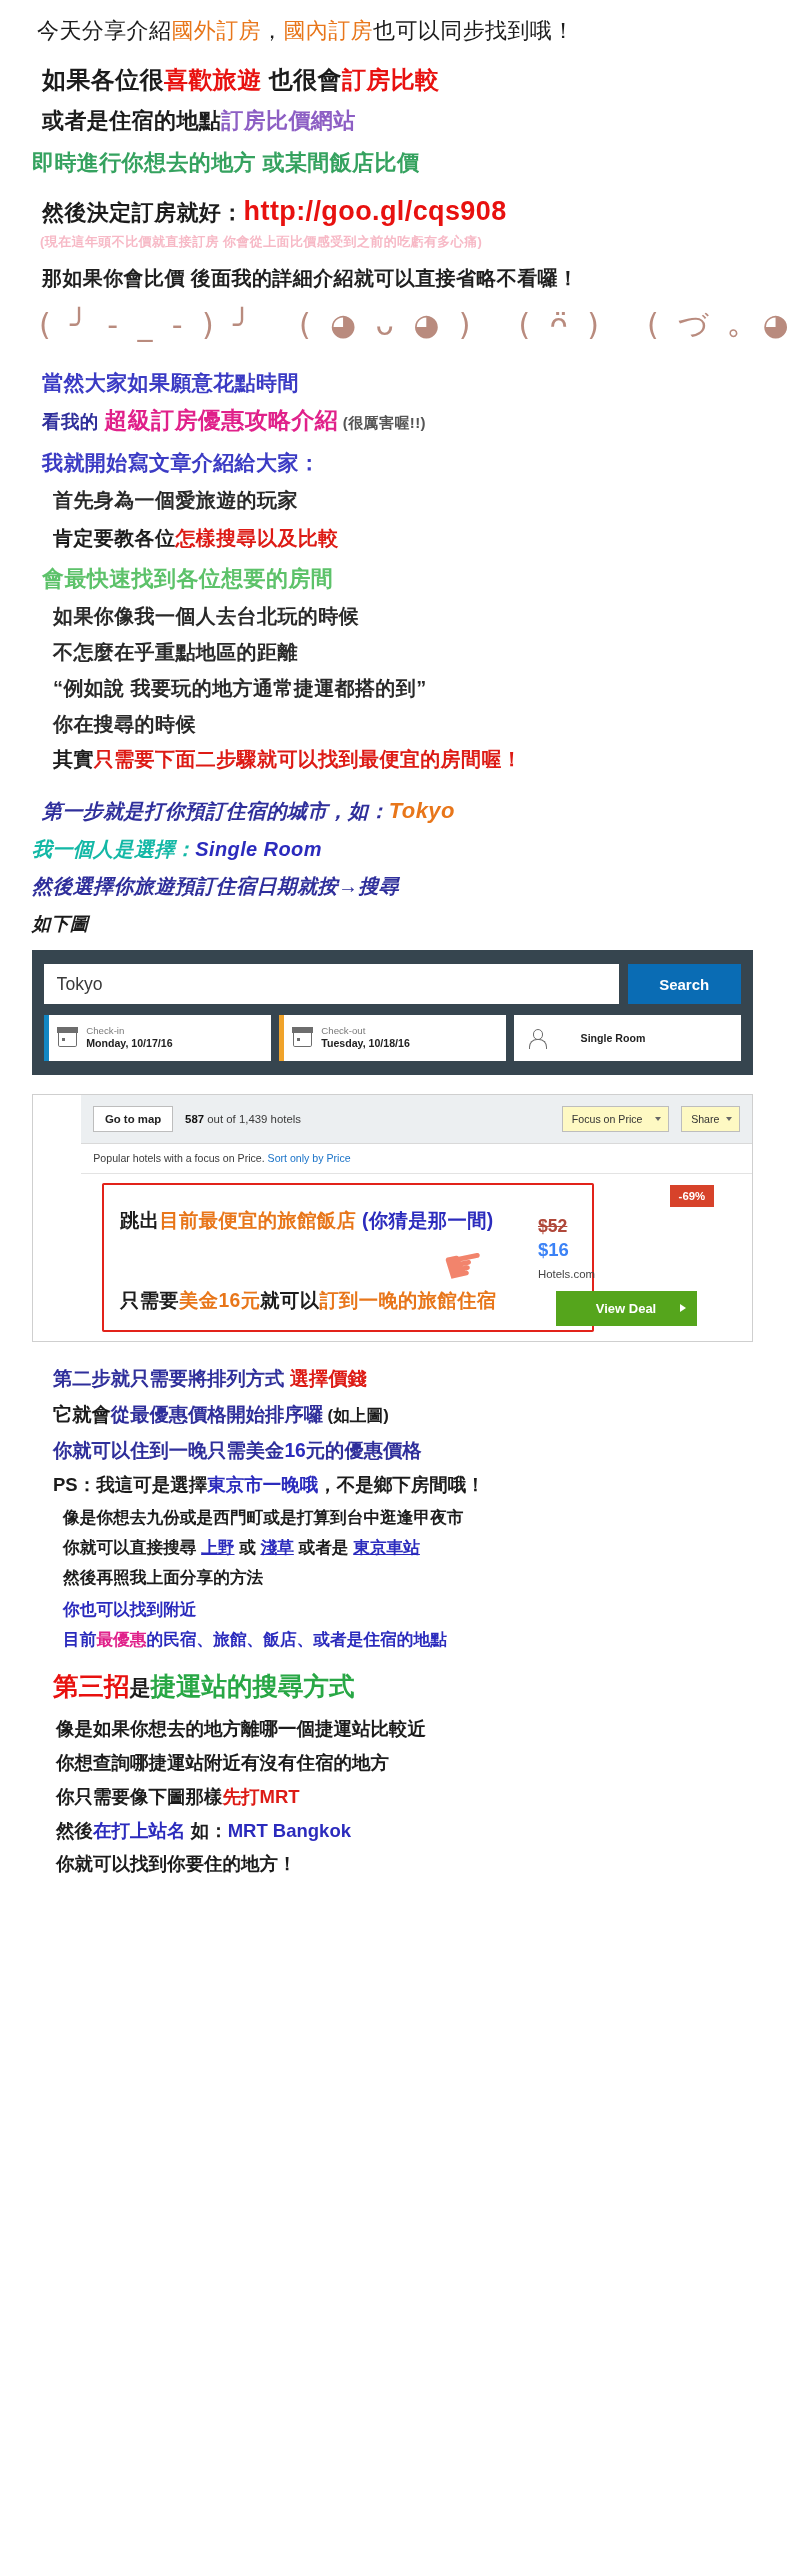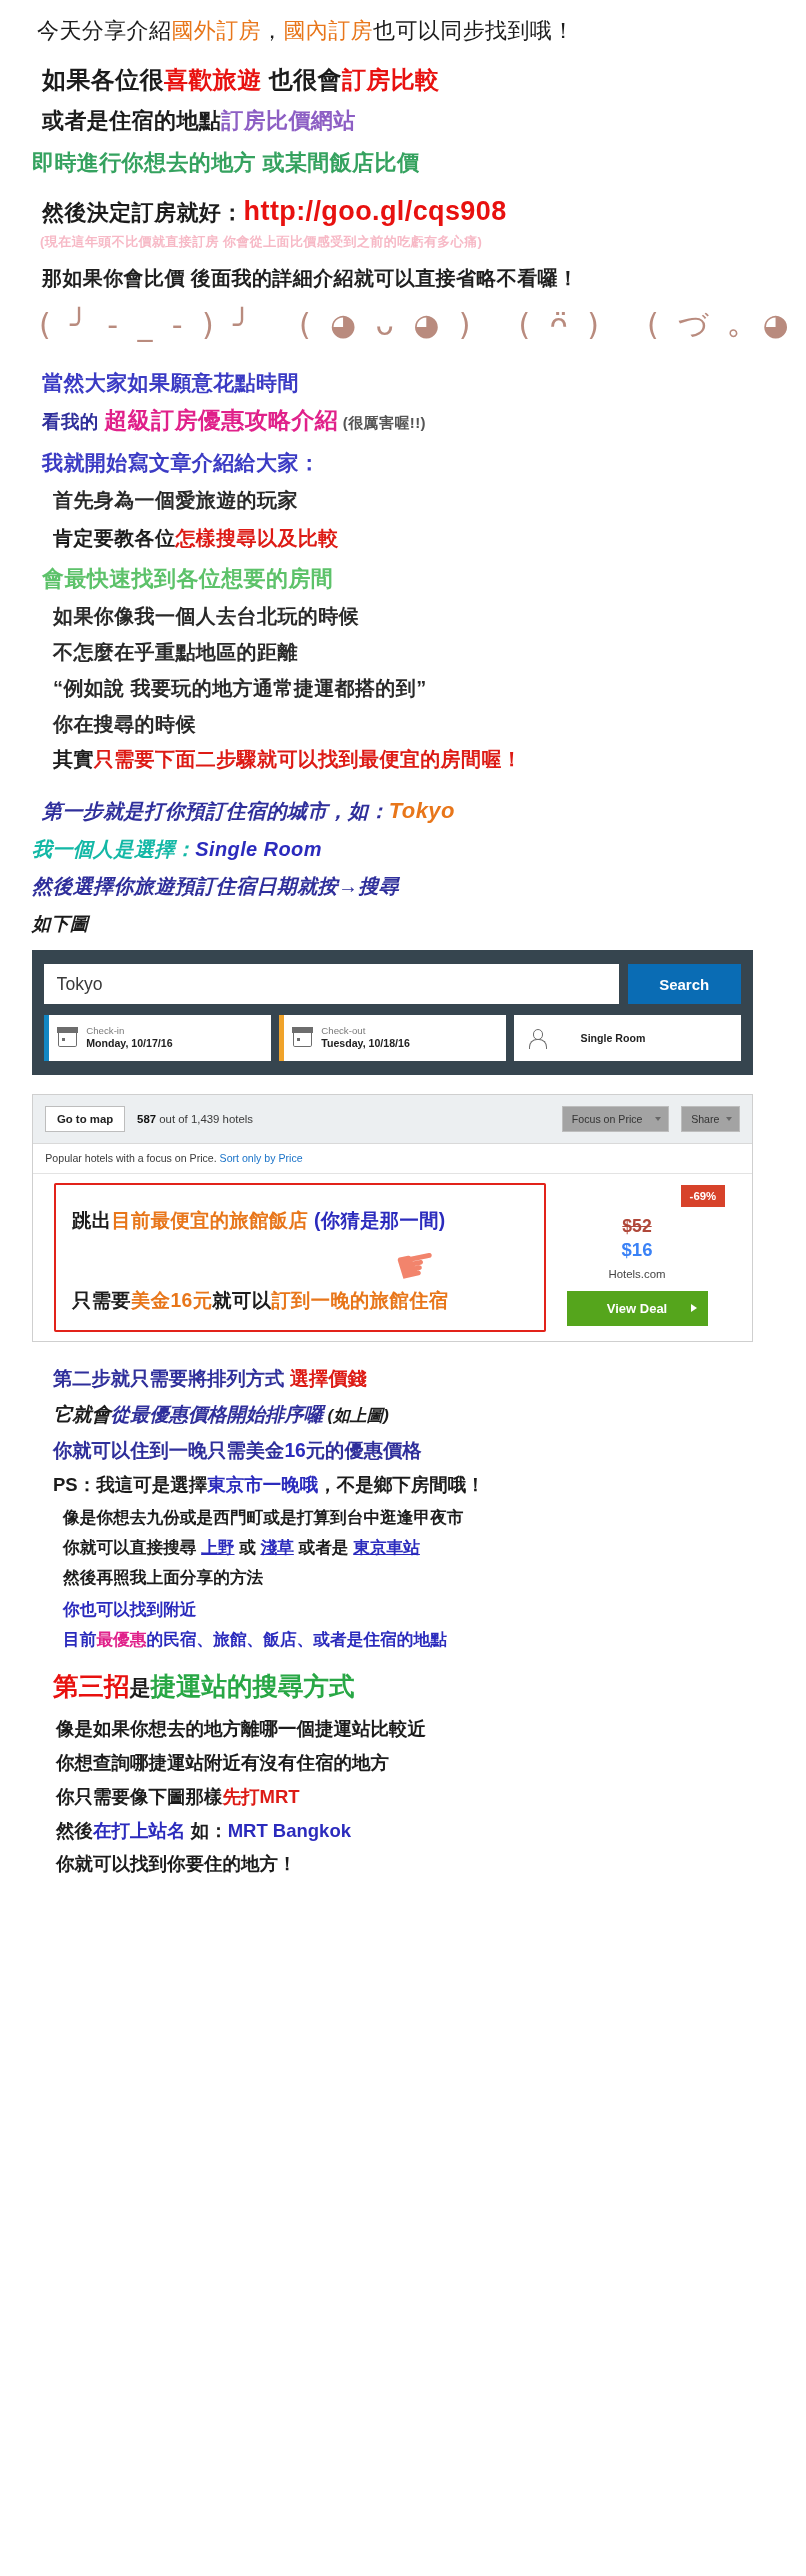--- a/index.html
+++ b/index.html
@@ -120,39 +120,40 @@
   .sw-flabel { font-size: 9.7px; color:#7a7a7a; }
   .sw-fvalue { font-size: 10.6px; color:#222; font-weight:700; }
   .sw-roomvalue { font-size: 10.6px; color:#222; font-weight:700; }
 
   
   .results {
     margin: 19.3px 0 0 32px;
     width: 721px;
     border: 0.9px solid #cfcfcf;
     background:#fff;
+    padding-left:48px;
   }
   .res-toolbar {
     background:#eceff1;
     display:flex; align-items:center;
     padding: 10.6px 12.3px;
     border-bottom: 0.9px solid #d9d9d9;
     gap: 12.3px;
   }
   .btn-outline {
     background:#fff; border:0.9px solid #bdbdbd;
     font-size: 11.4px; font-weight:700; color:#222;
     padding: 6.2px 10.6px; cursor:pointer;
     font-family:"Liberation Sans", sans-serif;
   }
   .res-count { font-size: 11.4px; color:#3a3a3a; }
   .res-count b { color:#111; }
   .spacer { flex:1; }
   .select-box {
-    background:#a3a3a3; border:0.9px solid #bdbdbd;
+    background:#fef9c3; border:0.9px solid #bdbdbd;
     font-size: 10.6px; color:#333;
     padding: 6.2px 19.3px 6.2px 8.8px;
     position:relative; cursor:pointer; min-width: 107px;
   }
   .select-box .chev {
     position:absolute; right:7px; top:50%; margin-top:-1.8px;
     width:0;height:0;border-left:3.5px solid transparent;border-right:3.5px solid transparent;
     border-top:4.4px solid #666;
   }
   .select-share { min-width: 49px; }
@@ -183,22 +184,22 @@
     position:absolute; left:39px; top:113px;
     font-size:19.3px; font-weight:700; white-space:nowrap;
   }
   .hand {
     position:absolute; left: 362px; top: 67px;
     font-size: 47px; color:#f2846c; line-height:1;
     transform: rotate(-12deg);
     font-family:"DejaVu Sans", sans-serif;
   }
   .price-col {
-    position:absolute; right: 27px; top: 10.6px;
-    width: 176px; text-align:center;
+    position:absolute; right: 38px; top: 10.6px;
+    width: 176px; 
   }
   .badge-discount {
     display:inline-block;
     background:#d7422a; color:#fff;
     font-size:11.4px; font-weight:700;
     padding: 5.3px 8.8px;
     float:right;
     margin-bottom: 5.3px;
   }
   .price-old {
@@ -219,21 +220,21 @@
   .view-deal .vd-chev {
     position:absolute; right:10.6px; top:50%; margin-top:-4.4px;
     width:0;height:0;border-top:4.4px solid transparent;border-bottom:4.4px solid transparent;
     border-left:6.2px solid #fff;
   }
 
   
   .lower { padding-top: 14px; }
   .lw { font-weight:700; white-space:nowrap; }
   .lw-a { font-size:19.3px; padding: 8.8px 0 1.8px 53px; }
-  .lw-b { font-size:19.3px; padding: 7px 0 1.8px 53px; font-style: italic; }
+  .lw-b { font-size:19.3px; padding: 7px 0 1.8px 53px; }
   .lw-c { font-size:19.3px; padding: 7px 0 1.8px 53px; }
   .lw-d { font-size:18.5px; padding: 7px 0 1.8px 53px; }
   .hdr-red {
     font-size: 25.5px; font-weight:700; padding: 16px 0 3.5px 53px;
     white-space:nowrap;
   }
   .lw-e { font-size:16.7px; padding: 7px 0 1.8px 63px; }
   .lw-f { font-size:16.7px; padding: 5.3px 0 1.8px 63px; }
   .lw-g { font-size:16.7px; padding: 5.3px 0 1.8px 63px; }
   .lw-h { font-size:16.7px; padding: 7px 0 1.8px 63px; }

